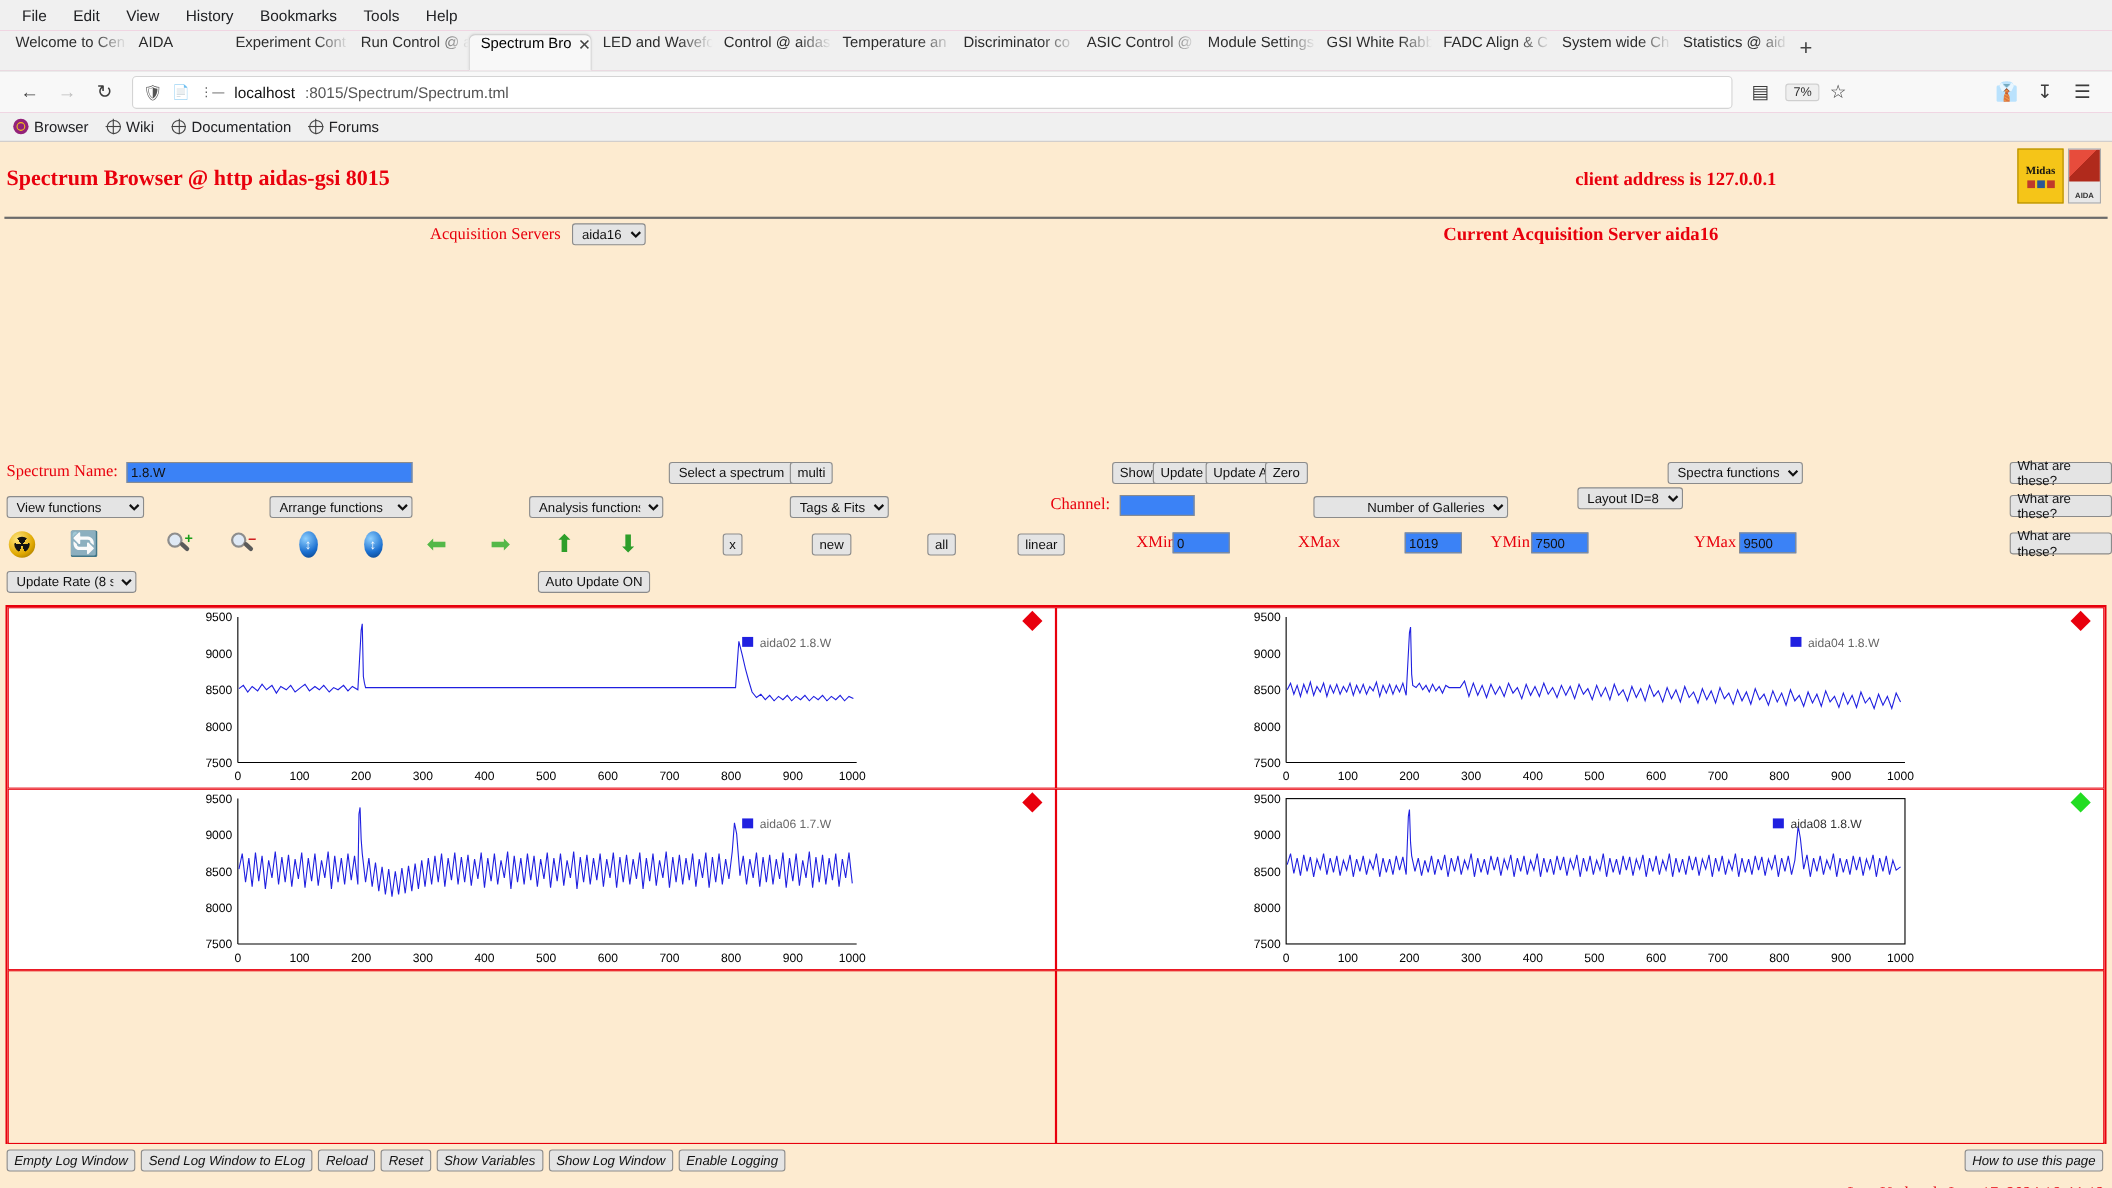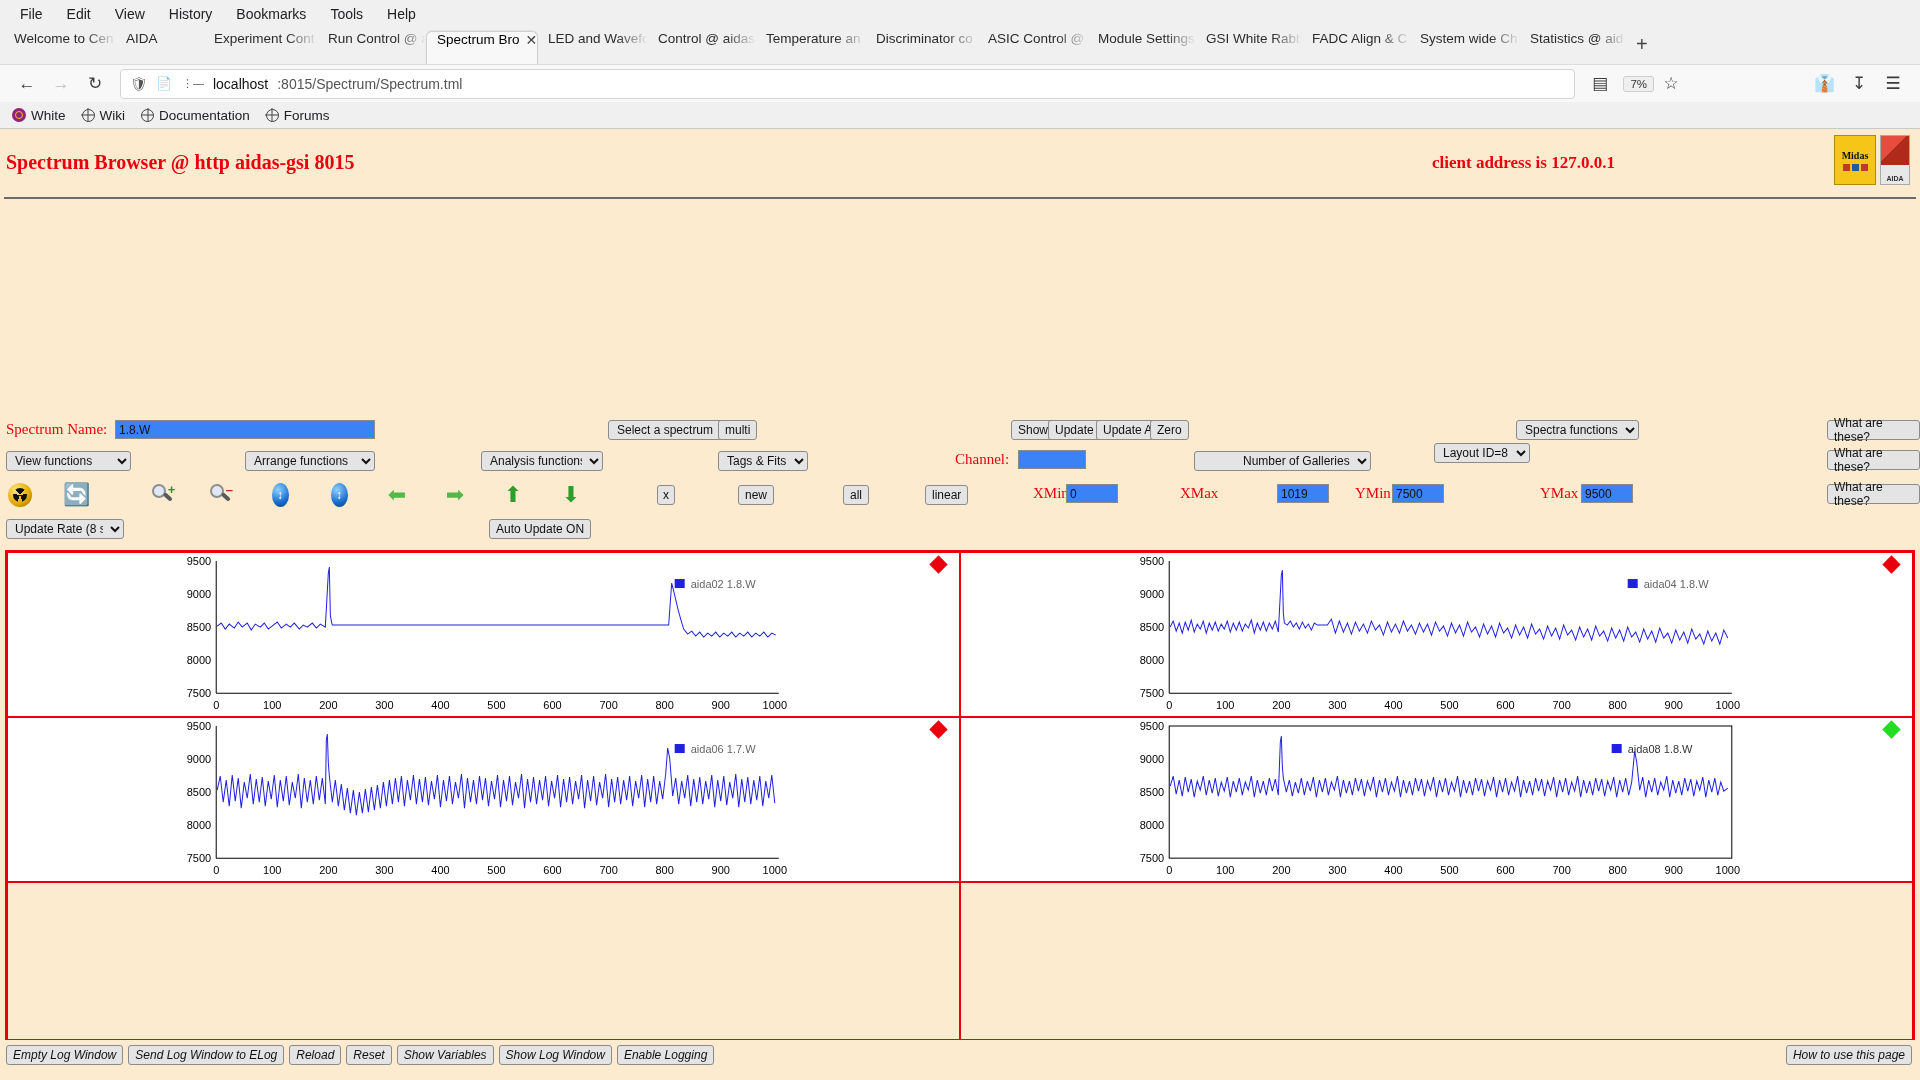--- a/index.html
+++ b/index.html
@@ -257,21 +257,21 @@
     <div class="navicon">☆</div>
     <div style="width:120px"></div>
     <div class="navicon">👔</div>
     <div class="navicon">↧</div>
     <div class="navicon">☰</div>
   </div>
 
   <div class="bookmarks">
     <span class="bm">
       <span class="centos-dot"></span>
-      <span>White</span>
+      <span>Browser</span>
     </span>
     <span class="bm">
       <span class="globe"></span>
       <span>Wiki</span>
     </span>
     <span class="bm">
       <span class="globe"></span>
       <span>Documentation</span>
     </span>
     <span class="bm">
@@ -294,20 +294,27 @@
             <i class="b"></i>
             <i></i>
           </span>
       </div>
       <div class="logo-aida"></div>
     </div>
   </div>
 
   <hr class="rule">
 
+  <div class="acqrow">
+    <span class="lbl">Acquisition Servers</span>
+    <select>
+      <option>aida16</option>
+    </select>
+    <span class="cur">Current Acquisition Server aida16</span>
+  </div>
 
   <span class="ctrl redlbl" style="left:6px; top:292px;">Spectrum Name:</span>
   <input class="ctrl" type="text" style="left: 115px; top: 291px; width: 260px;" value="1.8.W">
   <select class="ctrl" style="left:608px; top:291px;"><option>Select a spectrum</option></select>
   <span class="ctrl btn" style="left:718px; top:291px;">multi</span>
   <span class="ctrl btn" style="left:1011px; top:291px;">Show</span>
   <span class="ctrl btn" style="left:1048px; top:291px;">Update</span>
   <span class="ctrl btn" style="left:1096px; top:291px;">Update All</span>
   <span class="ctrl btn" style="left:1150px; top:291px;">Zero</span>
   <select class="ctrl" style="left:1516px; top:291px;"><option>Spectra functions</option></select>

